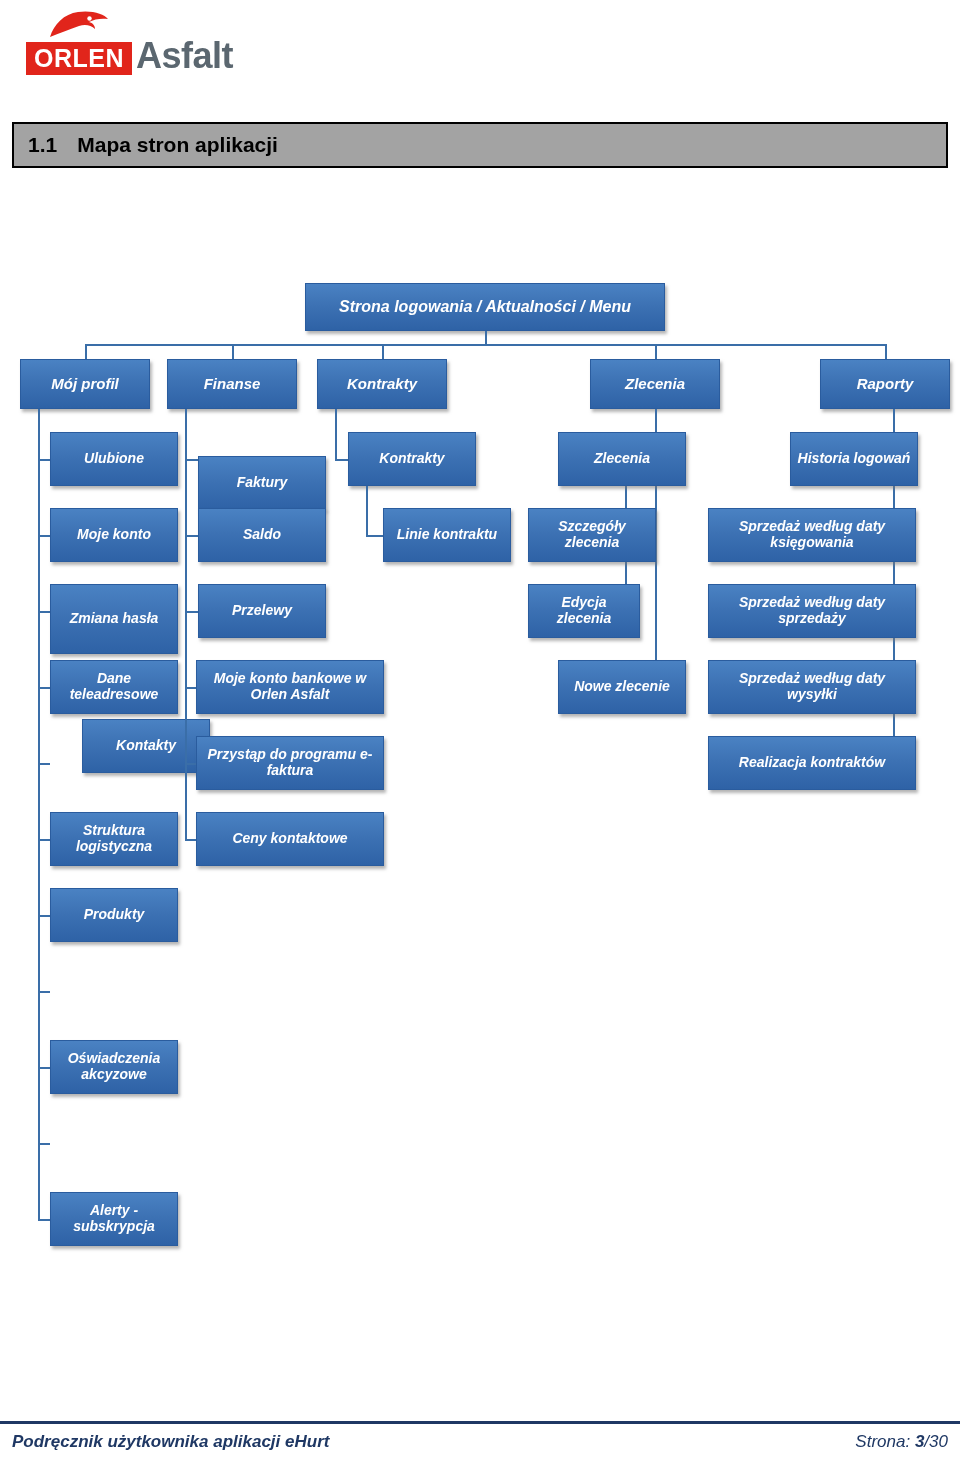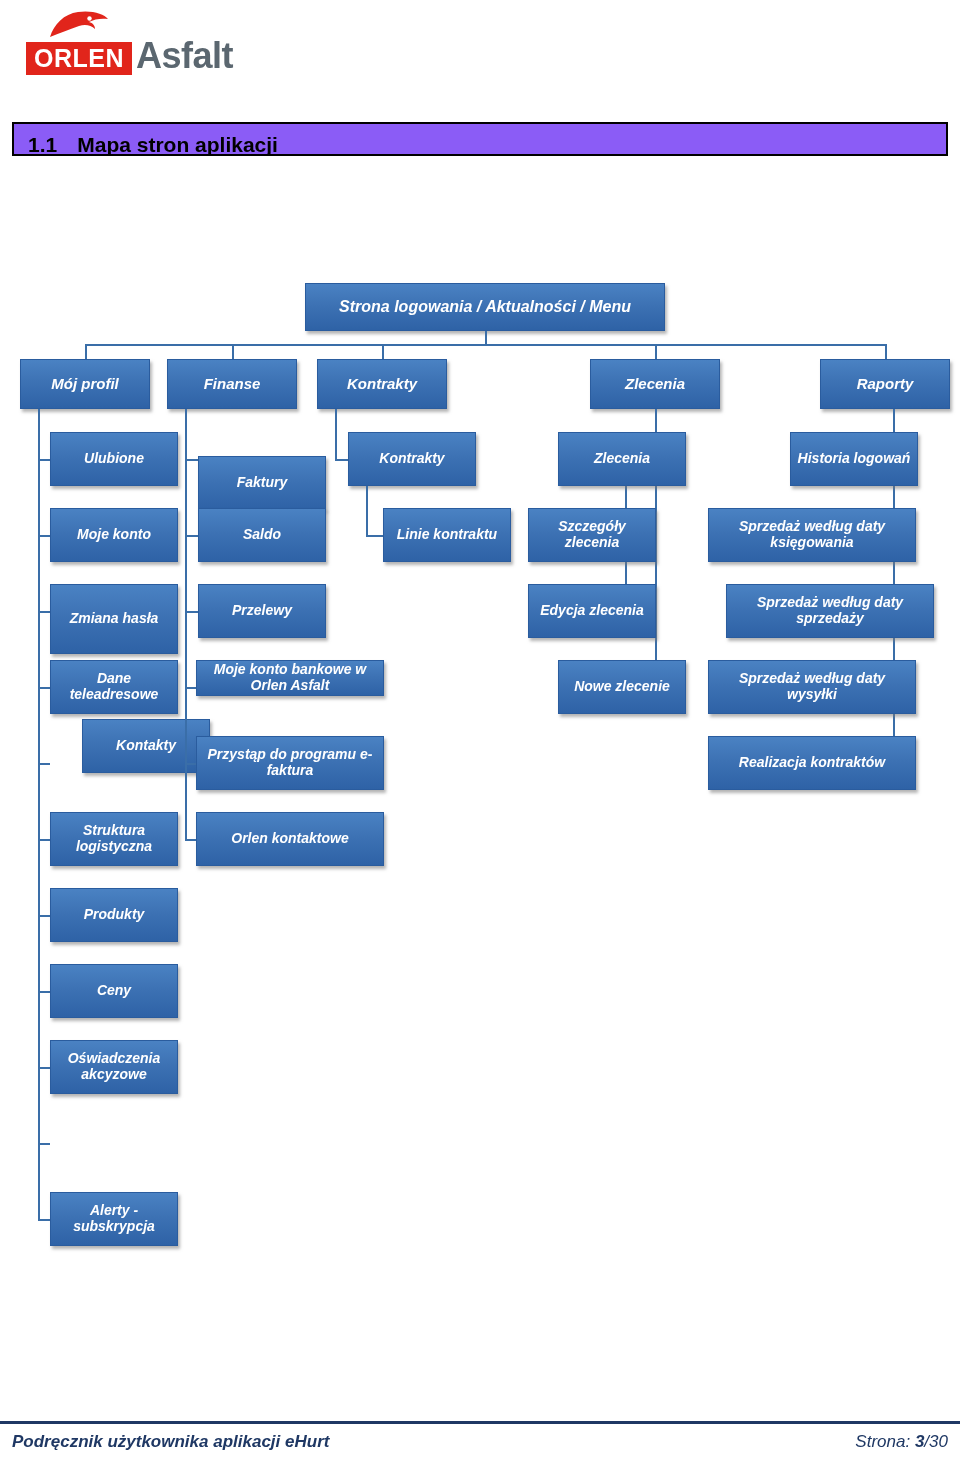--- a/index.html
+++ b/index.html
@@ -51,23 +51,23 @@
     line-height: 40px;
     letter-spacing: -0.5px;
   }
 
   
   .title-box {
     position: absolute;
     left: 12px;
     top: 122px;
     width: 936px;
-    height: 34px;
+    height: 46px;
     border: 2px solid #000000;
-    background: #8b5cf6;
+    background: #a3a3a3;
   }
   .title-inner {
     position: absolute;
     left: 14px;
     top: 9px;
     font-size: 21px;
     font-weight: bold;
     color: #000000;
     white-space: nowrap;
   }
@@ -176,62 +176,61 @@
     <div class="node lvl2" style="left: 50px; top: 584px; width: 128px; height: 70px;">Zmiana hasła</div>
     <div class="conn h" style="left: 38px; top: 687px; width: 12px; height: 2px;"></div>
     <div class="node lvl2" style="left: 50px; top: 660px; width: 128px; height: 54px;">Dane teleadresowe</div>
     <div class="conn h" style="left: 38px; top: 763px; width: 12px; height: 2px;"></div>
     <div class="node lvl2" style="left: 50px; top: 719px; width: 128px; height: 54px; margin-left: 32px;">Kontakty</div>
     <div class="conn h" style="left: 38px; top: 839px; width: 12px; height: 2px;"></div>
     <div class="node lvl2" style="left: 50px; top: 812px; width: 128px; height: 54px;">Struktura logistyczna</div>
     <div class="conn h" style="left: 38px; top: 915px; width: 12px; height: 2px;"></div>
     <div class="node lvl2" style="left: 50px; top: 888px; width: 128px; height: 54px;">Produkty</div>
     <div class="conn h" style="left: 38px; top: 991px; width: 12px; height: 2px;"></div>
-    <div class="node lvl2" style="left: 50px; top: 964px; width: 128px; height: 54px;">Ceny</div>
     <div class="conn h" style="left: 38px; top: 1067px; width: 12px; height: 2px;"></div>
     <div class="node lvl2" style="left: 50px; top: 1040px; width: 128px; height: 54px;">Oświadczenia akcyzowe</div>
     <div class="conn h" style="left: 38px; top: 1143px; width: 12px; height: 2px;"></div>
     <div class="conn h" style="left: 38px; top: 1219px; width: 12px; height: 2px;"></div>
     <div class="node lvl2" style="left: 50px; top: 1192px; width: 128px; height: 54px;">Alerty - subskrypcja</div>
     <div class="conn v" style="left: 185px; top: 409px; width: 2px; height: 430px;"></div>
     <div class="conn h" style="left: 185px; top: 459px; width: 13px; height: 2px;"></div>
     <div class="node lvl2" style="left: 198px; top: 456px; width: 128px; height: 54px;">Faktury</div>
     <div class="conn h" style="left: 185px; top: 535px; width: 13px; height: 2px;"></div>
     <div class="node lvl2" style="left: 198px; top: 508px; width: 128px; height: 54px;">Saldo</div>
     <div class="conn h" style="left: 185px; top: 611px; width: 13px; height: 2px;"></div>
     <div class="node lvl2" style="left: 198px; top: 584px; width: 128px; height: 54px;">Przelewy</div>
     <div class="conn h" style="left: 185px; top: 687px; width: 11px; height: 2px;"></div>
-    <div class="node lvl2" style="left: 196px; top: 660px; width: 188px; height: 36px;">Moje konto bankowe w Orlen Asfalt</div>
+    <div class="node lvl2" style="left: 196px; top: 660px; width: 188px; height: 54px;">Moje konto bankowe w Orlen Asfalt</div>
     <div class="conn h" style="left: 185px; top: 763px; width: 11px; height: 2px;"></div>
     <div class="node lvl2" style="left: 196px; top: 736px; width: 188px; height: 54px;">Przystąp do programu e-faktura</div>
     <div class="conn h" style="left: 185px; top: 839px; width: 11px; height: 2px;"></div>
-    <div class="node lvl2" style="left: 196px; top: 812px; width: 188px; height: 54px;">Orlen kontaktowe</div>
+    <div class="node lvl2" style="left: 196px; top: 812px; width: 188px; height: 54px;">Ceny kontaktowe</div>
     <div class="conn v" style="left: 335px; top: 409px; width: 2px; height: 50px;"></div>
     <div class="conn h" style="left: 335px; top: 459px; width: 13px; height: 2px;"></div>
     <div class="node lvl2" style="left: 348px; top: 432px; width: 128px; height: 54px;">Kontrakty</div>
     <div class="conn v" style="left: 366px; top: 486px; width: 2px; height: 49px;"></div>
     <div class="conn h" style="left: 366px; top: 535px; width: 17px; height: 2px;"></div>
     <div class="node lvl2" style="left: 383px; top: 508px; width: 128px; height: 54px;">Linie kontraktu</div>
     <div class="conn v" style="left: 655px; top: 409px; width: 2px; height: 278px;"></div>
     <div class="conn h" style="left: 686px; top: 459px; height: 2px;"></div>
     <div class="conn h" style="left: 686px; top: 687px; height: 2px;"></div>
     <div class="conn v" style="left: 625px; top: 486px; width: 2px; height: 125px;"></div>
     <div class="conn h" style="left: 656px; top: 535px; height: 2px;"></div>
     <div class="conn h" style="left: 656px; top: 611px; height: 2px;"></div>
     <div class="node lvl2" style="left: 558px; top: 432px; width: 128px; height: 54px;">Zlecenia</div>
     <div class="node lvl2" style="left: 528px; top: 508px; width: 128px; height: 54px;">Szczegóły zlecenia</div>
-    <div class="node lvl2" style="left: 528px; top: 584px; width: 128px; height: 54px;">Edycja zlecenia</div>
+    <div class="node lvl2" style="left: 528px; top: 584px; width: 112px; height: 54px;">Edycja zlecenia</div>
     <div class="node lvl2" style="left: 558px; top: 660px; width: 128px; height: 54px;">Nowe zlecenie</div>
     <div class="conn v" style="left: 893px; top: 409px; width: 2px; height: 354px;"></div>
     <div class="conn h" style="left: 918px; top: 459px; width: 0px; height: 2px;"></div>
     <div class="node lvl2" style="left: 790px; top: 432px; width: 128px; height: 54px;">Historia logowań</div>
     <div class="conn h" style="left: 916px; top: 535px; width: 0px; height: 2px;"></div>
     <div class="node lvl2" style="left: 708px; top: 508px; width: 208px; height: 54px;">Sprzedaż według daty księgowania</div>
     <div class="conn h" style="left: 916px; top: 611px; width: 0px; height: 2px;"></div>
-    <div class="node lvl2" style="left: 726px; top: 584px; width: 208px; height: 54px;">Sprzedaż według daty sprzedaży</div>
+    <div class="node lvl2" style="left: 708px; top: 584px; width: 208px; height: 54px;">Sprzedaż według daty sprzedaży</div>
     <div class="conn h" style="left: 916px; top: 687px; width: 0px; height: 2px;"></div>
     <div class="node lvl2" style="left: 708px; top: 660px; width: 208px; height: 54px;">Sprzedaż według daty wysyłki</div>
     <div class="conn h" style="left: 916px; top: 763px; width: 0px; height: 2px;"></div>
     <div class="node lvl2" style="left: 708px; top: 736px; width: 208px; height: 54px;">Realizacja kontraktów</div>
   </div>
 
 <div class="footer-rule"></div>
 <div class="footer-left">Podręcznik użytkownika aplikacji eHurt</div>
 <div class="footer-right">
   <span>Strona: </span><b>3</b><span>/30</span>

